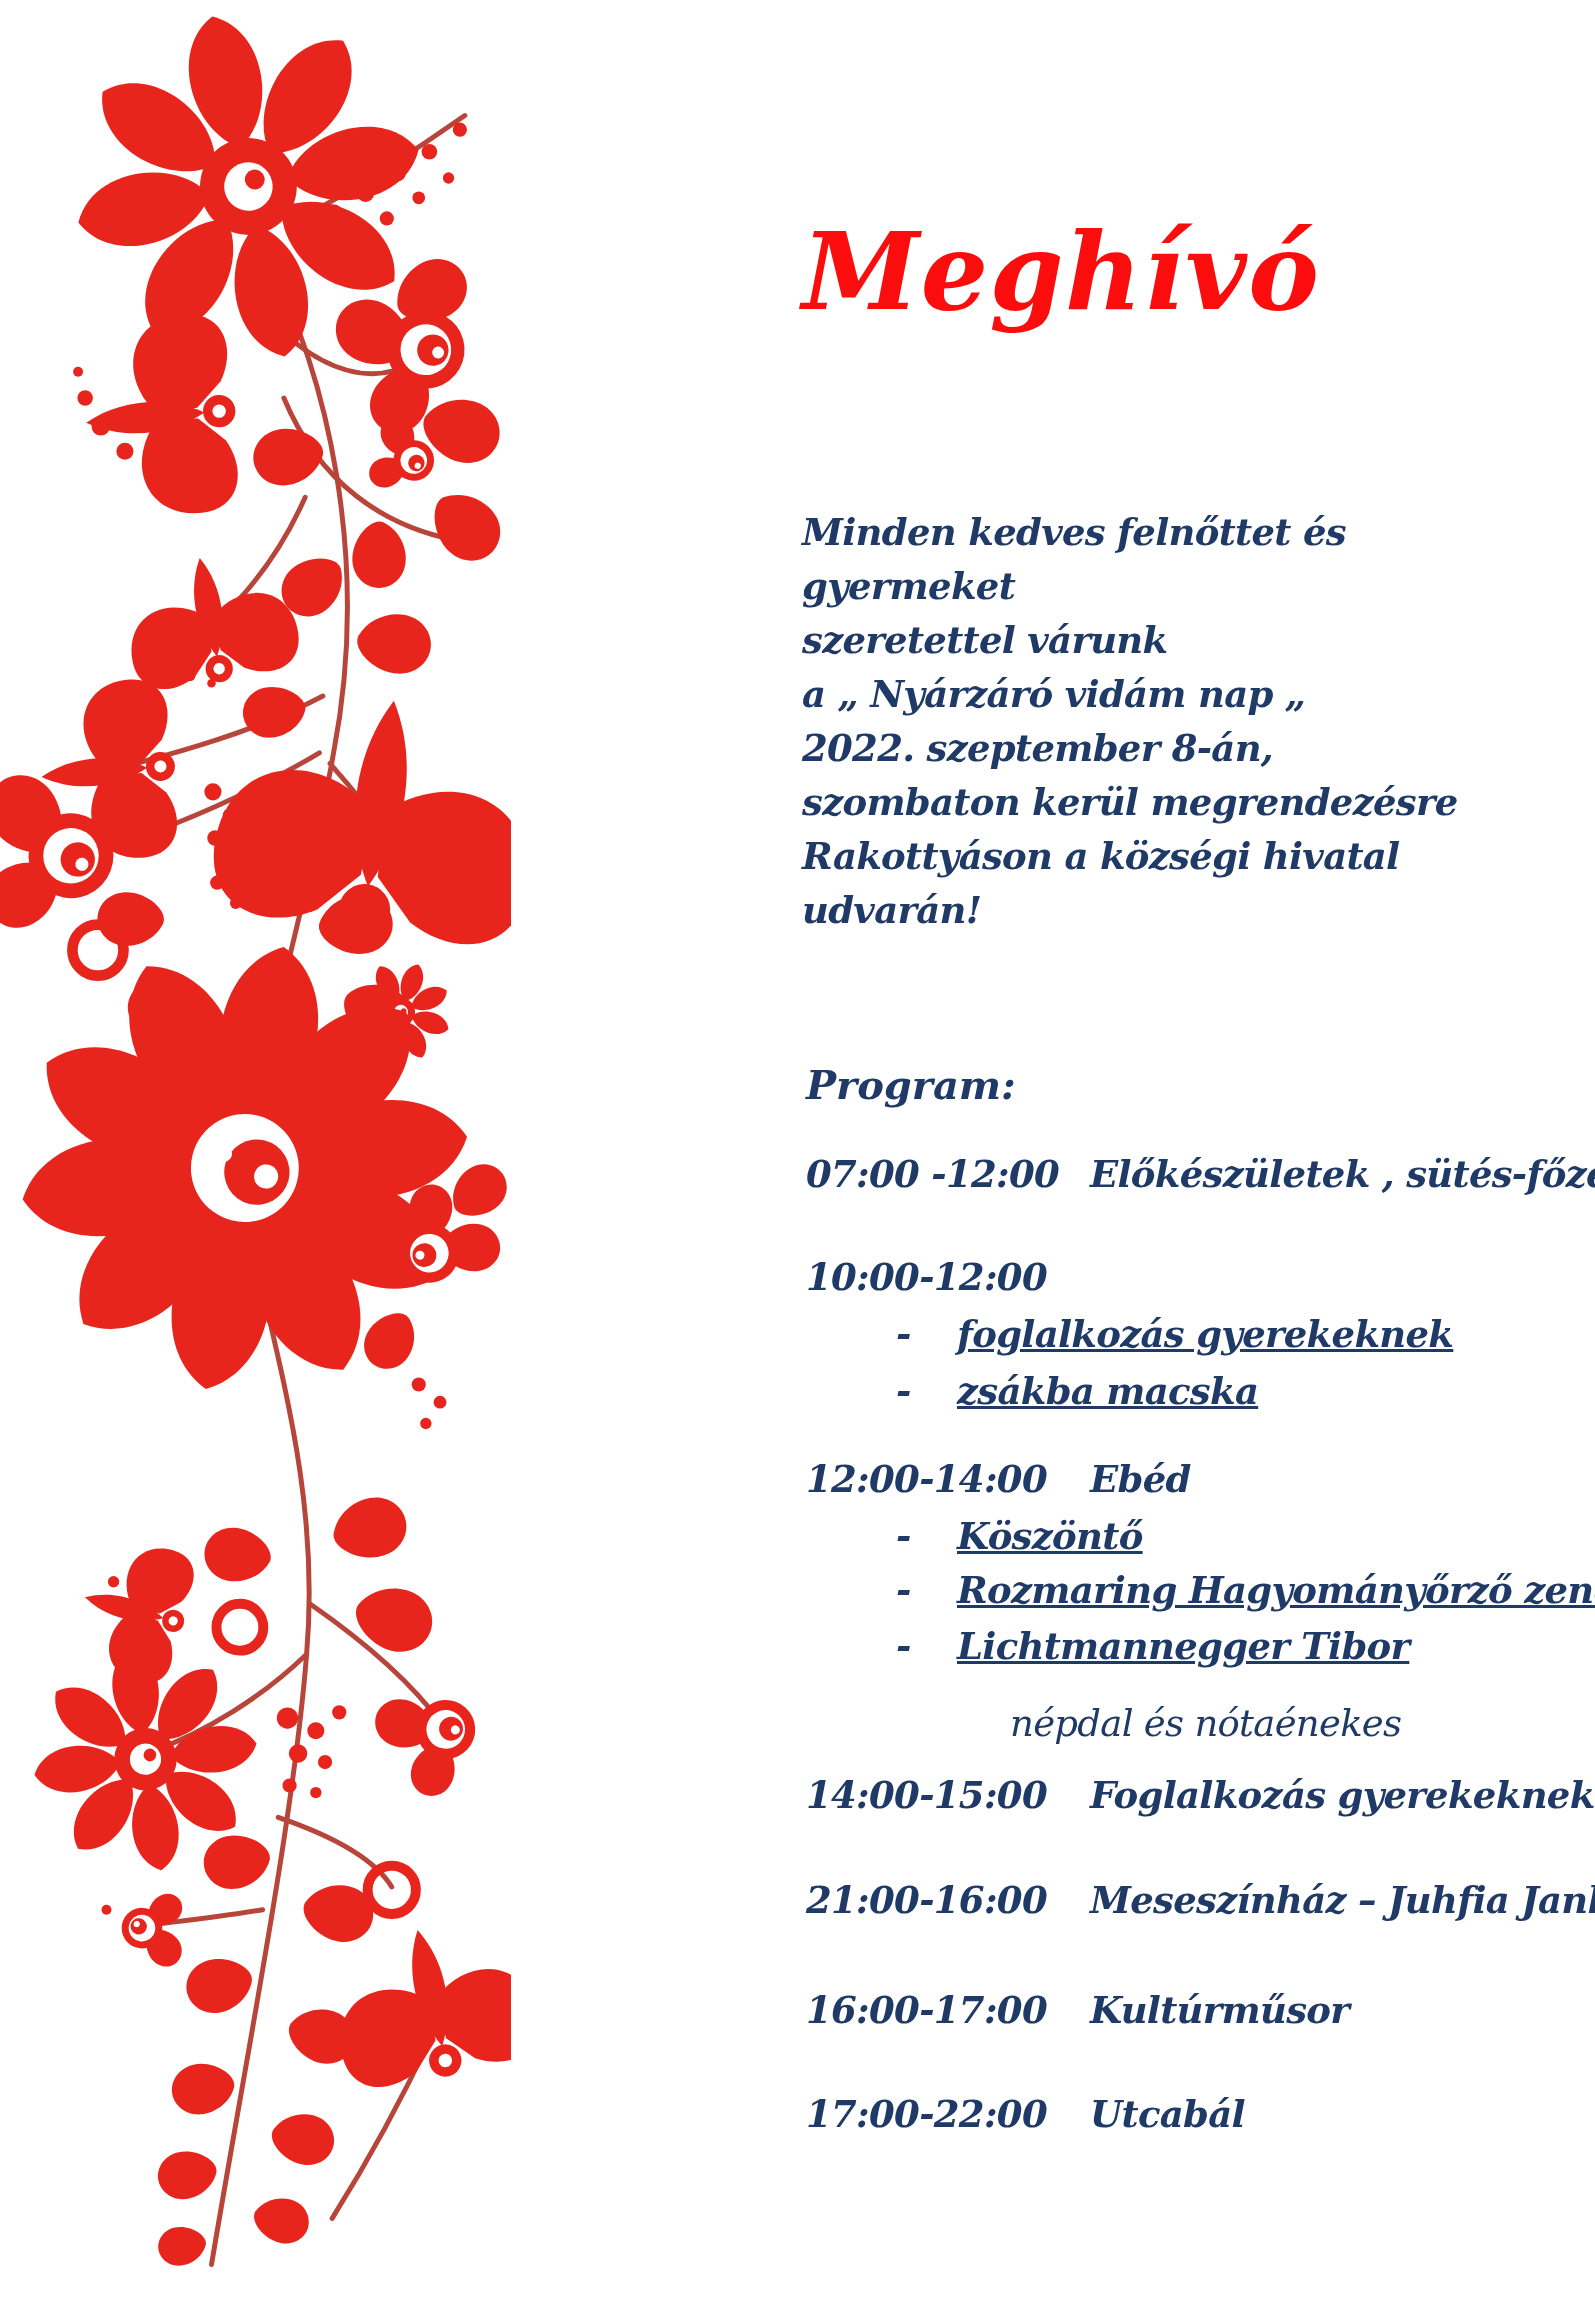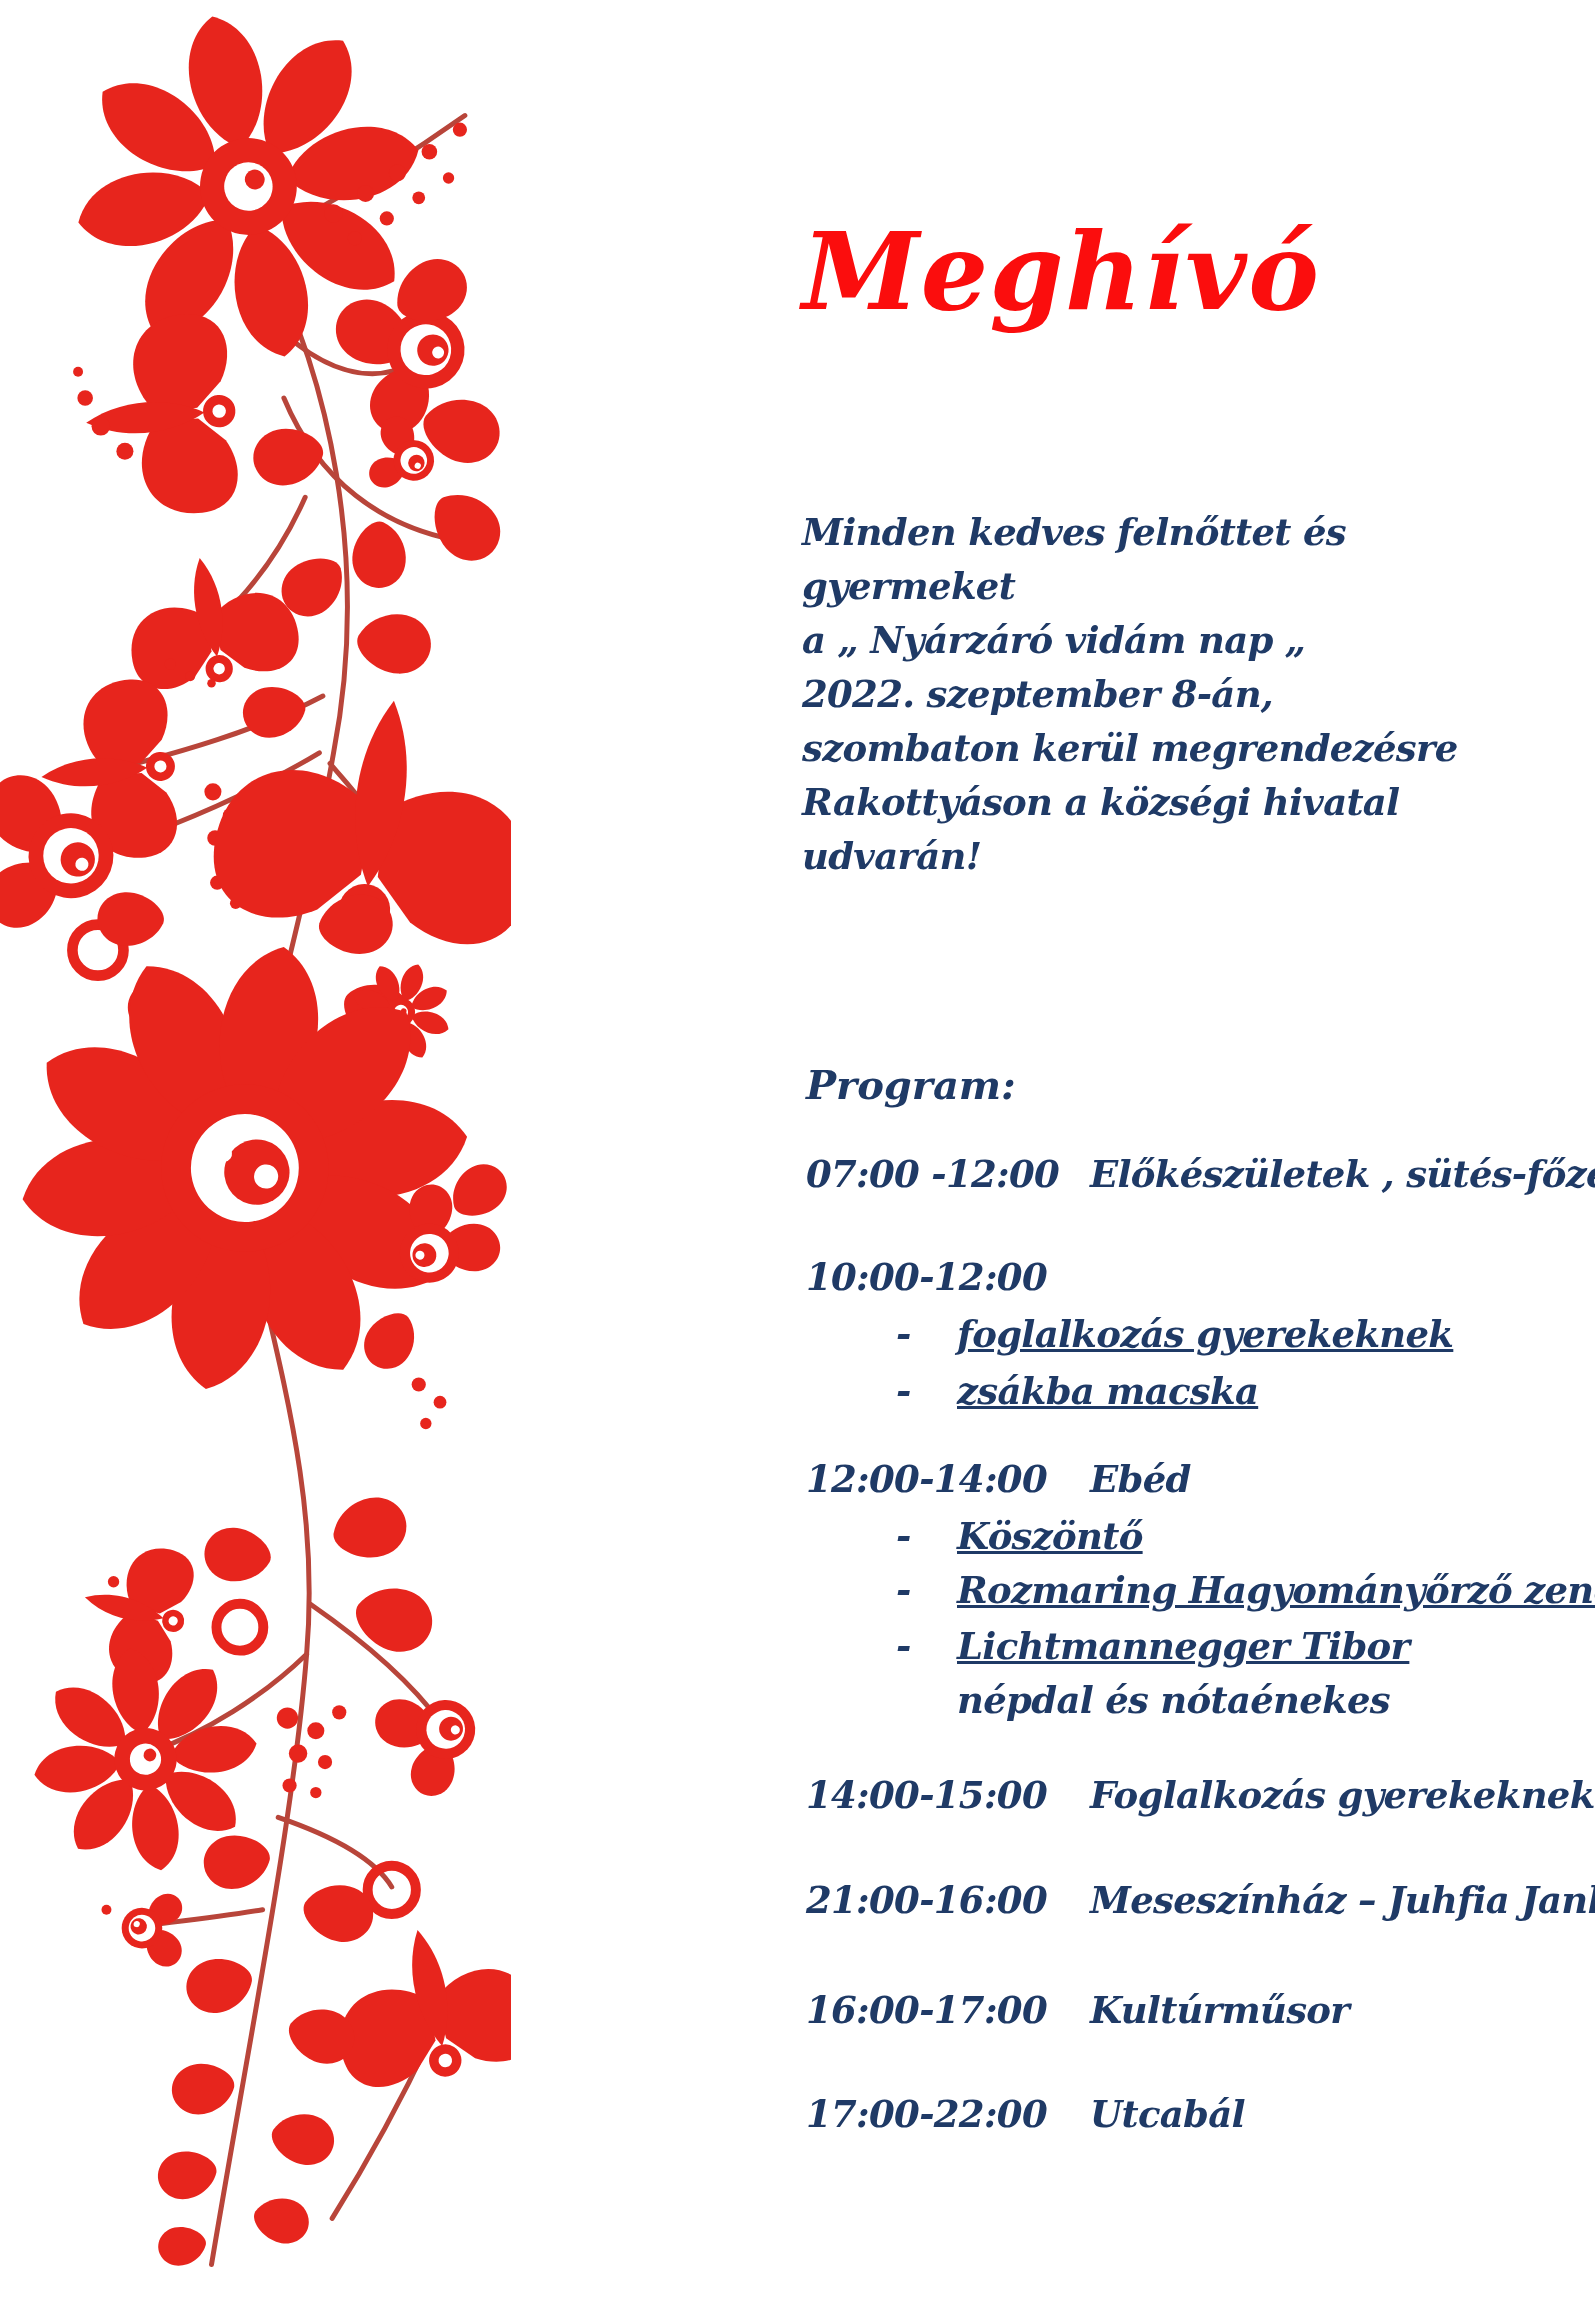--- a/index.html
+++ b/index.html
@@ -35,21 +35,21 @@
   .prow, .psub, .pcont {
     position: absolute;
     font-style: italic; font-weight: bold;
     font-size: 37px; letter-spacing: -0.7px;
     color: #1f3a66; white-space: nowrap;
   }
   .prow { left: 806px; }
   .prow .time { display: inline-block; min-width: 284px; }
   .psub { left: 896px; font-weight: 600; text-decoration: underline; }
   .psub .dash { display: inline-block; width: 61px; }
-  .pcont { left: 957px; font-weight: 700; }
+  .pcont { left: 1010px; font-weight: 400; margin-top: 24px; }
 </style>
 </head>
 <body>
 
 <svg class="ornament" width="511" height="2319" viewBox="0 0 720 3266" fill="#e7251d" aria-hidden="true">
   <defs>
     <path id="p" d="M0 0 C24 -40 100 -46 122 0 C100 46 24 40 0 0 Z"></path>
     <path id="t" d="M0 0 C30 -30 88 -20 96 20 C102 52 72 76 40 66 C8 56 -14 16 0 0 Z"></path>
     <g id="flw8">
       <use href="#p" transform="rotate(0) translate(36 0)"></use>
@@ -217,20 +217,21 @@
   <use href="#t" transform="translate(385 3000) rotate(-10) scale(0.85)"></use>
   <use href="#t" transform="translate(305 3060) rotate(148) scale(0.8)"></use>
   <use href="#t" transform="translate(360 3115) rotate(-8) scale(0.75)"></use>
   <use href="#t" transform="translate(290 3162) rotate(150) scale(0.65)"></use>
 </svg>
 
 <div class="title">Meghívó</div>
 
 <div class="intro">
   <div>Minden kedves felnőttet és gyermeket</div>
+  <div>szeretettel várunk</div>
   <div>a „ Nyárzáró vidám nap „</div>
   <div>2022. szeptember 8-án,</div>
   <div>szombaton kerül megrendezésre</div>
   <div>Rakottyáson a községi hivatal udvarán!</div>
 </div>
 
 <div class="program-heading" style="top:1061px">Program:</div>
 
 <div class="prow" style="top:1152px">
   <span class="time">07:00 -12:00</span><span class="plabel">Előkészületek , sütés-főzés</span>

